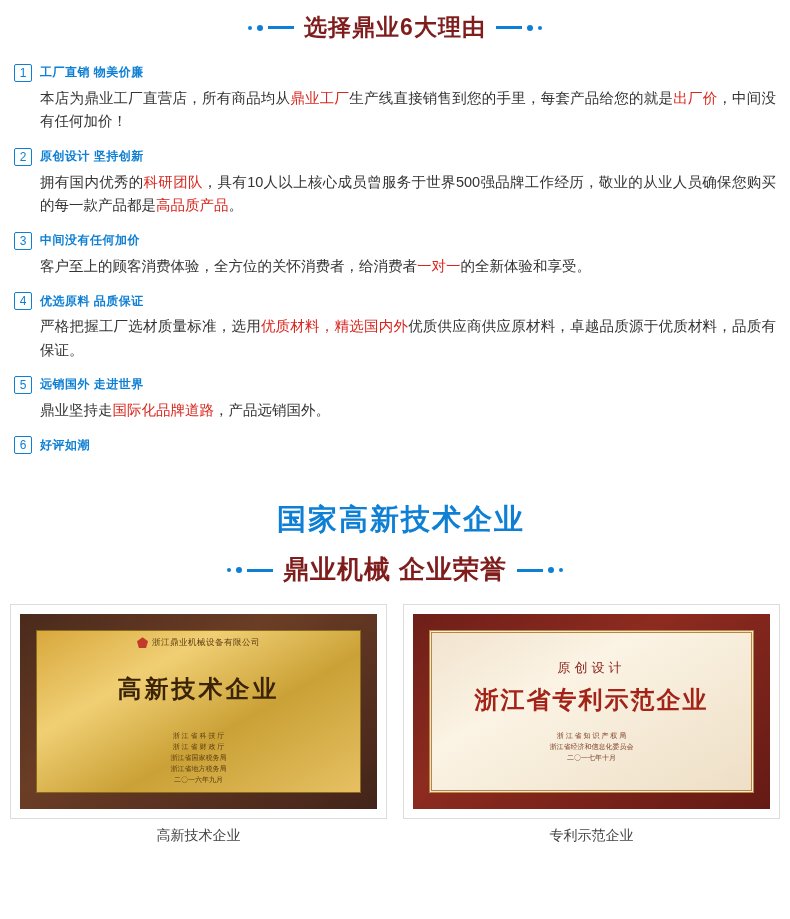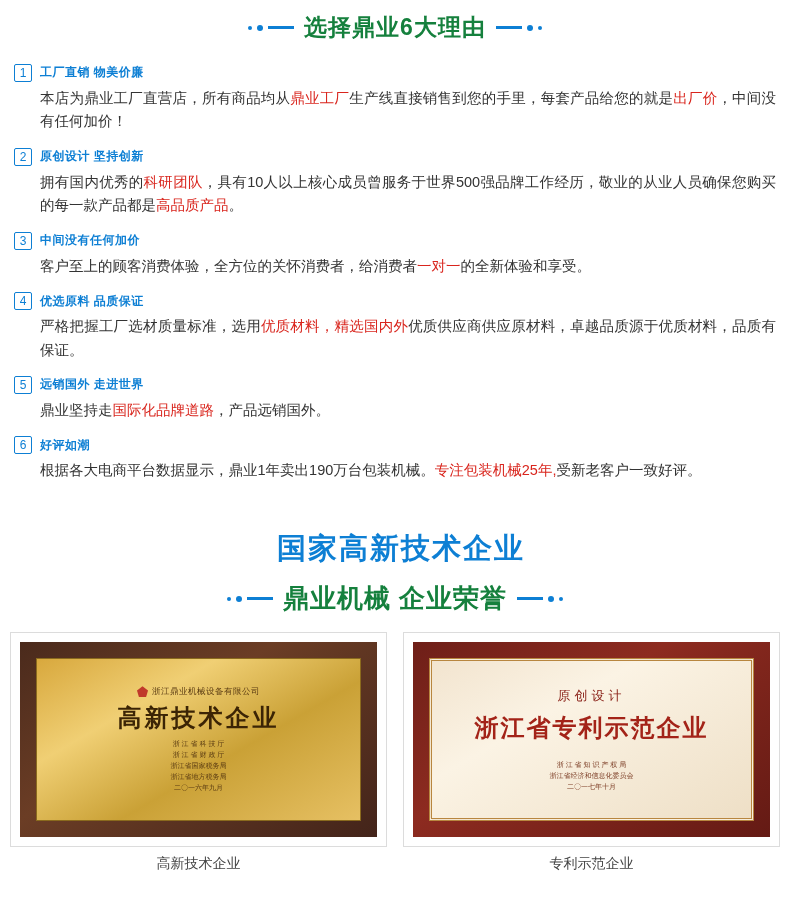--- a/index.html
+++ b/index.html
@@ -39,21 +39,21 @@
   .dot.small { width: 4px; height: 4px; }
   .line {
     display: block;
     width: 26px;
     height: 3px;
     background: #0d7fd4;
   }
   .section-title {
     font-size: 23px;
     font-weight: bold;
-    color: #15803d;
+    color: #7f1d1d;
     letter-spacing: 1px;
     white-space: nowrap;
     line-height: 1.2;
   }
 
   
   .reasons {
     padding: 0 14px;
     margin-top: 22px;
   }
@@ -146,21 +146,21 @@
     background: linear-gradient(145deg,#6e1f18 0%, #8d2b20 40%, #641a14 100%);
   }
   .inner-gold {
     width: 100%;
     height: 100%;
     background: linear-gradient(150deg,#d8a83d 0%, #f0cf74 30%, #caa136 60%, #e6c063 100%);
     border: 1px solid #8a6a1d;
     display: flex;
     flex-direction: column;
     align-items: center;
-    justify-content: center;
+    justify-content: space-between;
     padding: 6px 8px;
     position: relative;
   }
   .inner-cream {
     width: 100%;
     height: 100%;
     background: linear-gradient(150deg,#f2e4cf 0%, #fbf3e4 35%, #eedfc6 100%);
     border: 3px double #b8863f;
     display: flex;
     flex-direction: column;
@@ -276,21 +276,20 @@
         <span class="num">5</span>
         <span class="reason-title">远销国外  走进世界</span>
       </div>
       <div class="reason-body"><span>鼎业坚持走</span><span class="hl">国际化品牌道路</span><span>，产品远销国外。</span></div>
     </div>
     <div class="reason">
       <div class="reason-head">
         <span class="num">6</span>
         <span class="reason-title">好评如潮</span>
       </div>
-      <div class="reason-body"><span>根据各大电商平台数据显示，鼎业1年卖出190万台包装机械。</span><span class="hl">专注包装机械25年,</span><span>受新老客户一致好评。</span></div>
     </div>
   </div>
 
 <div class="honor-wrap">
   <div class="honor-main">国家高新技术企业</div>
   <div class="section-head honor-sub">
     <span class="rule">
       <span class="dot small"></span>
       <span class="dot mid"></span>
       <span class="line"></span>

